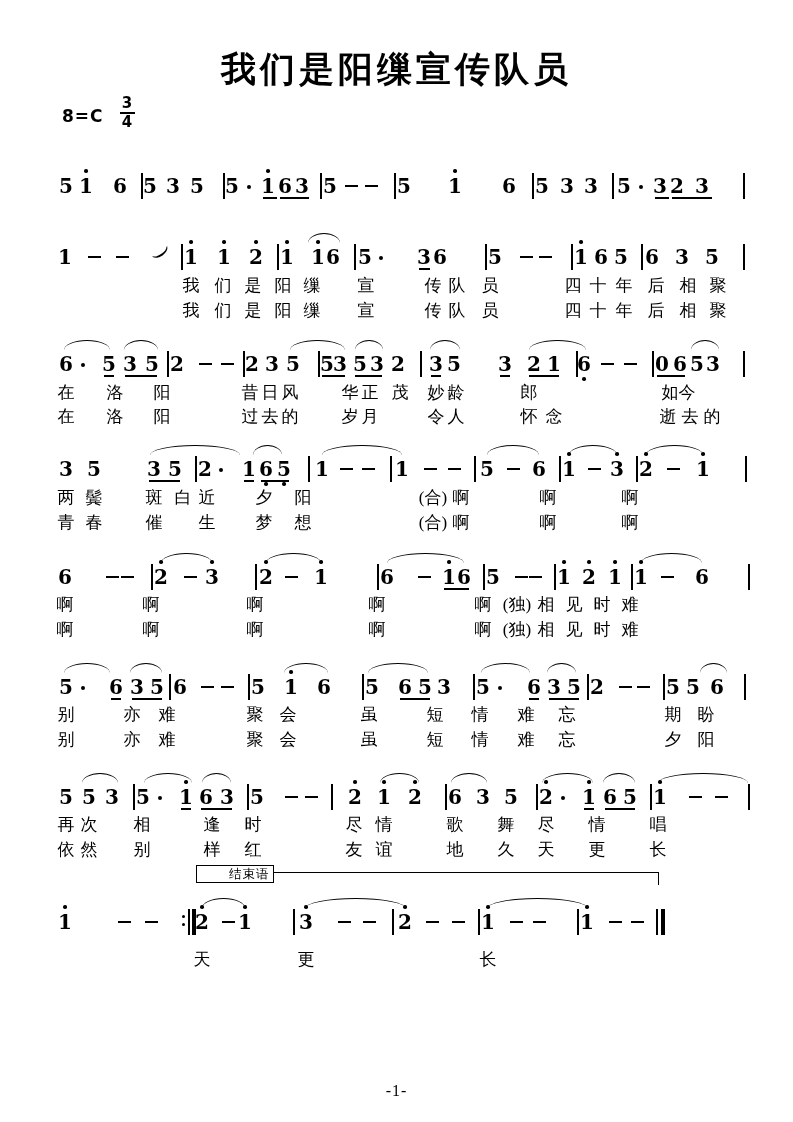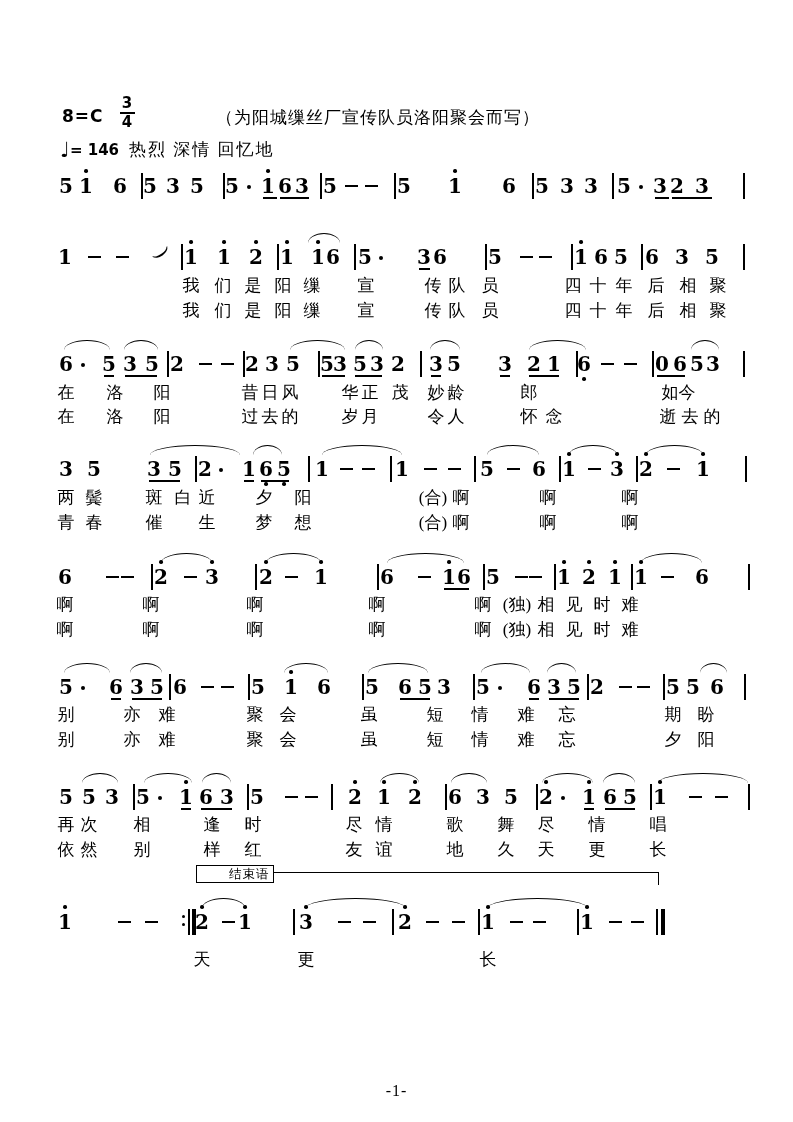--- a/index.html
+++ b/index.html
@@ -33,35 +33,32 @@
   .cont{position:absolute;font-size:20px;transform:rotate(55deg);font-family:"DejaVu Serif",serif;}
   .coda-line{position:absolute;border-top:1.6px solid #000;border-right:1.6px solid #000;height:12px;}
   .coda-label{position:absolute;border:1.3px solid #000;background:#fff;font-size:12.5px;
               padding:0 3px;line-height:16px;letter-spacing:1px;}
   .footer{position:absolute;top:1082px;left:0;width:100%;text-align:center;font-size:16px;letter-spacing:1px;}
 </style>
 </head>
 <body>
 
 <div class="sheet">
+  <div class="title">我们是阳缫宣传队员</div>
 
   <div class="keysig">8=C</div>
 
   <div class="timesig">
     <div>3</div>
     <div class="frbar"></div>
     <div>4</div>
   </div>
 
-  <div class="subtitle">（为阳城缫丝厂宣传队员洛阳聚会而写）</div>
-
-
-  <div class="tempo">
-    <span class="qnote">♩</span><span class="bpm">= 146</span><span class="expr">热烈  深情  回忆地</span>
-  </div>
+
+
 
   <div id="score">
       <div class="tok" style="left: 66px; top: 176px;">5</div>
       <div class="tok" style="left: 86px; top: 176px;">1<div class="od hi"></div></div>
       <div class="tok" style="left: 120px; top: 176px;">6</div>
       <div class="bar" style="left: 141px; top: 173px;"></div>
       <div class="tok" style="left: 150px; top: 176px;">5</div>
       <div class="tok" style="left: 173px; top: 176px;">3</div>
       <div class="tok" style="left: 197px; top: 176px;">5</div>
       <div class="bar" style="left: 223px; top: 173px;"></div>

